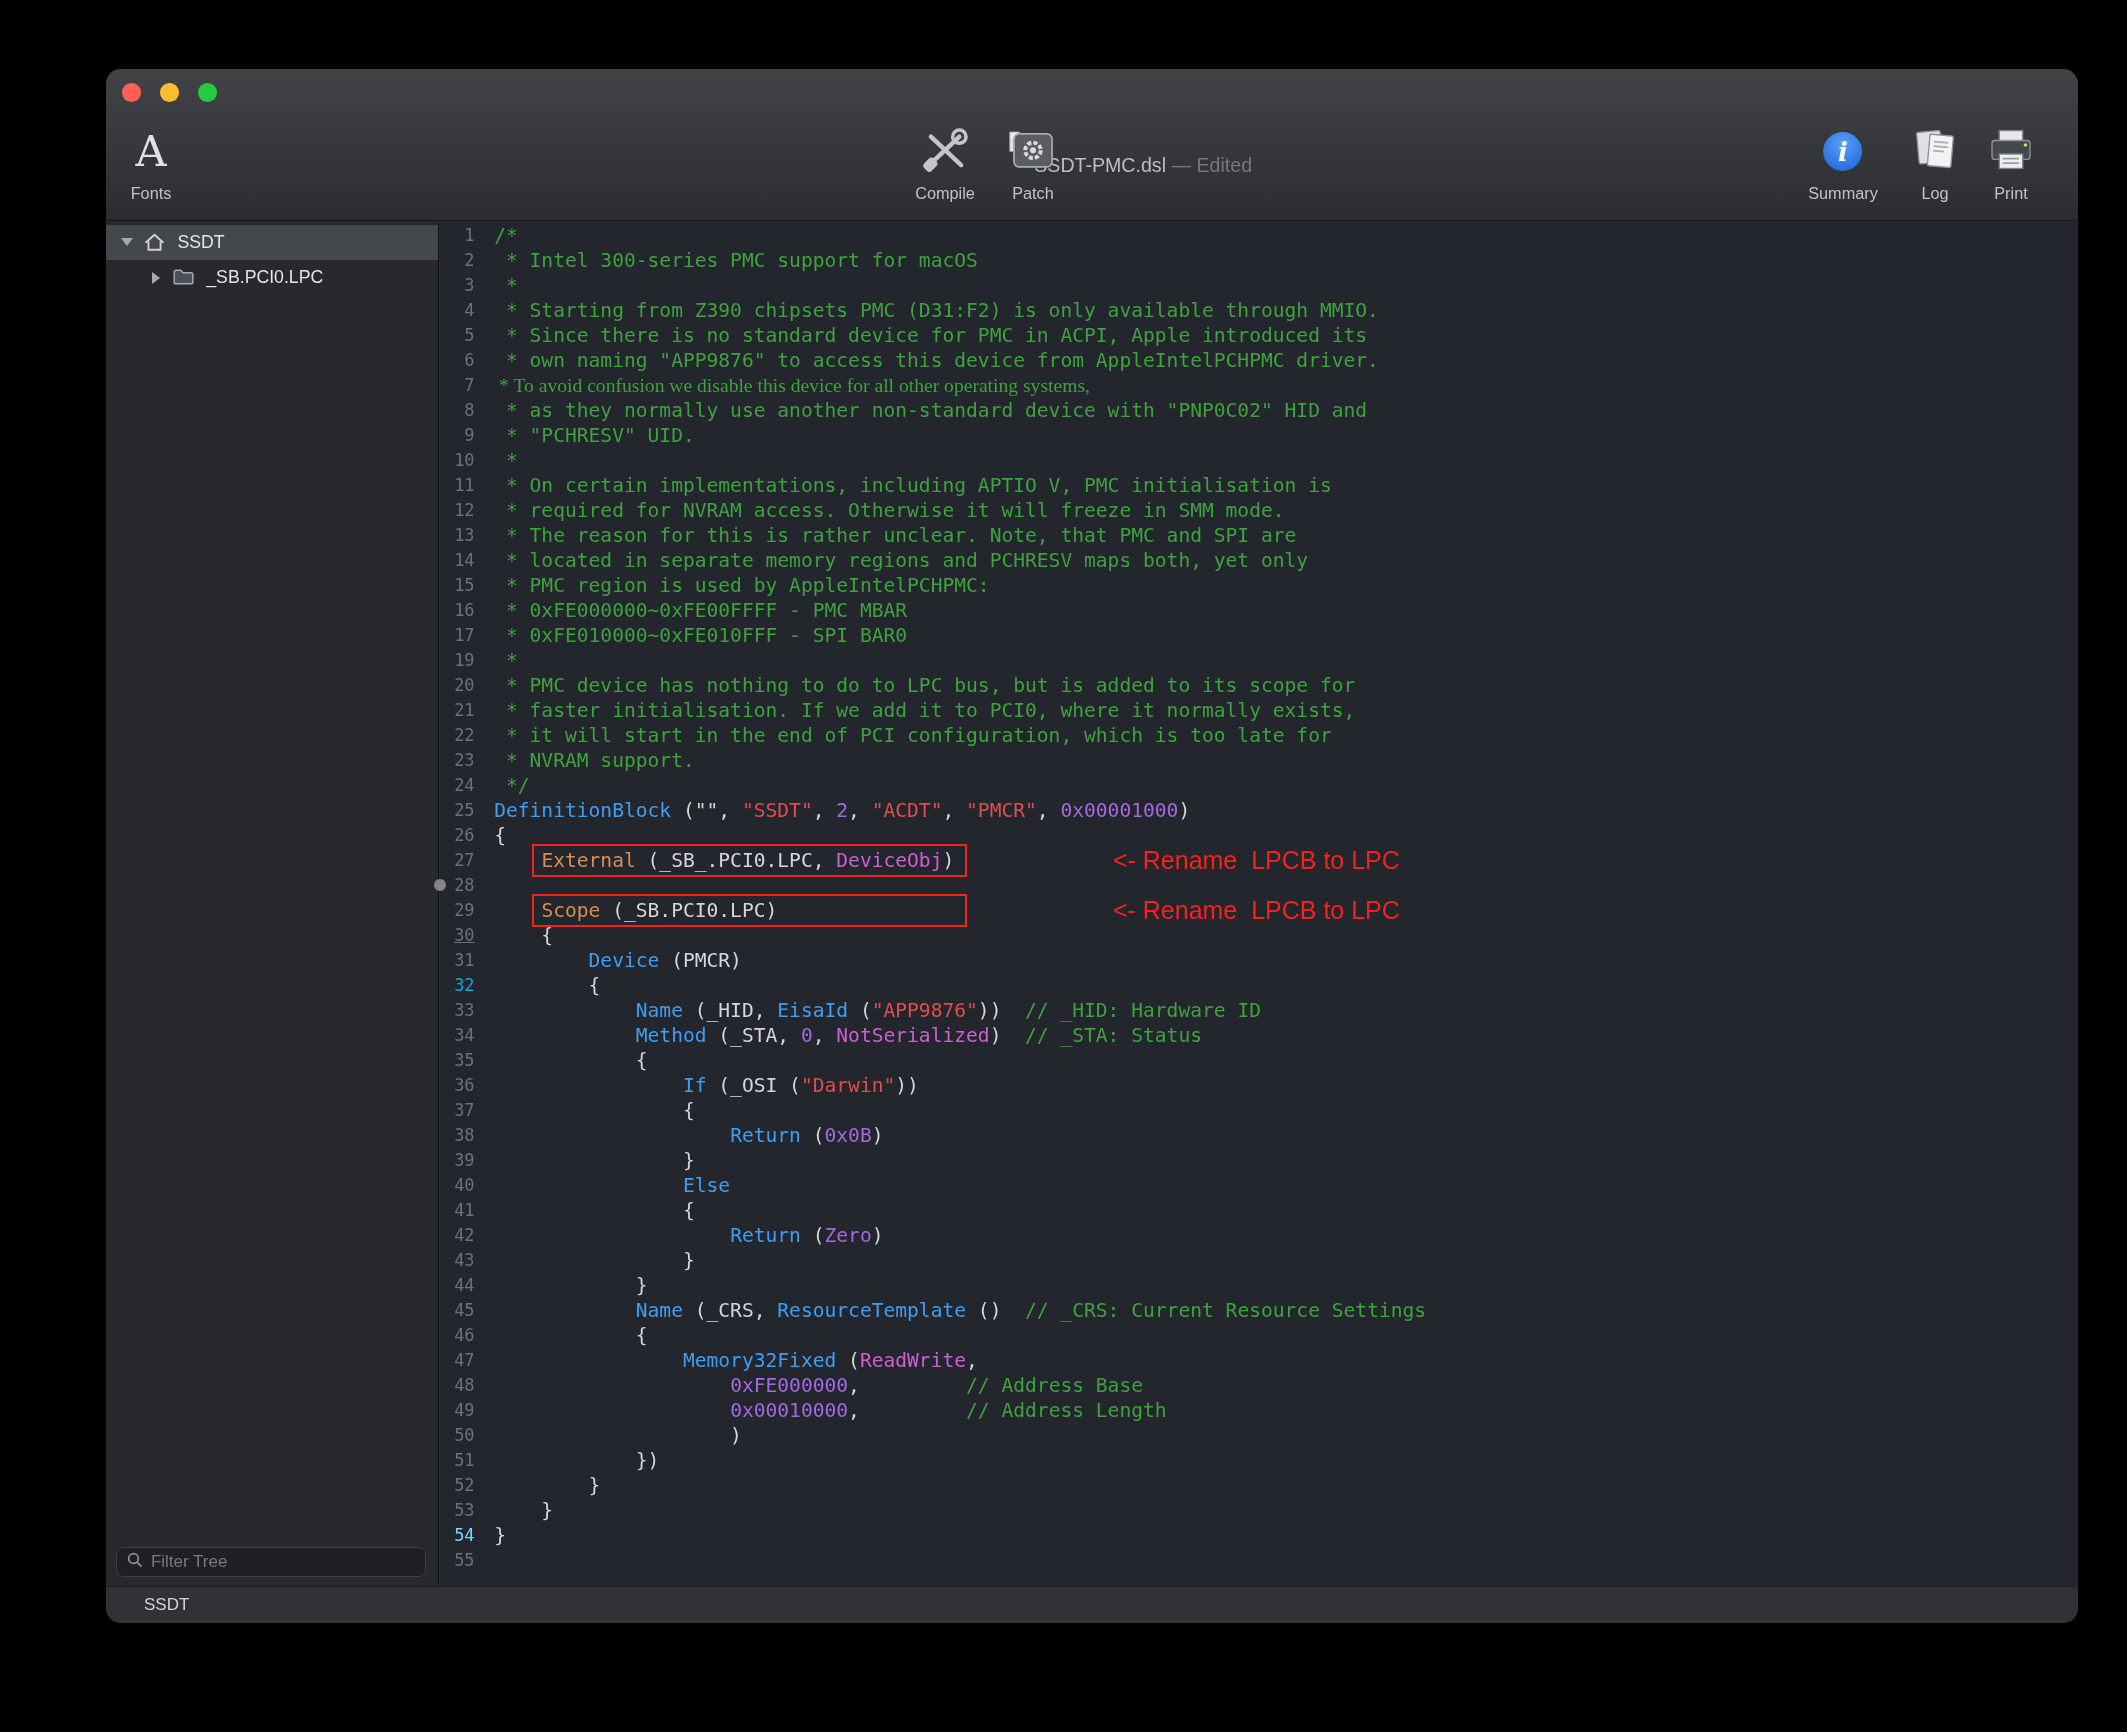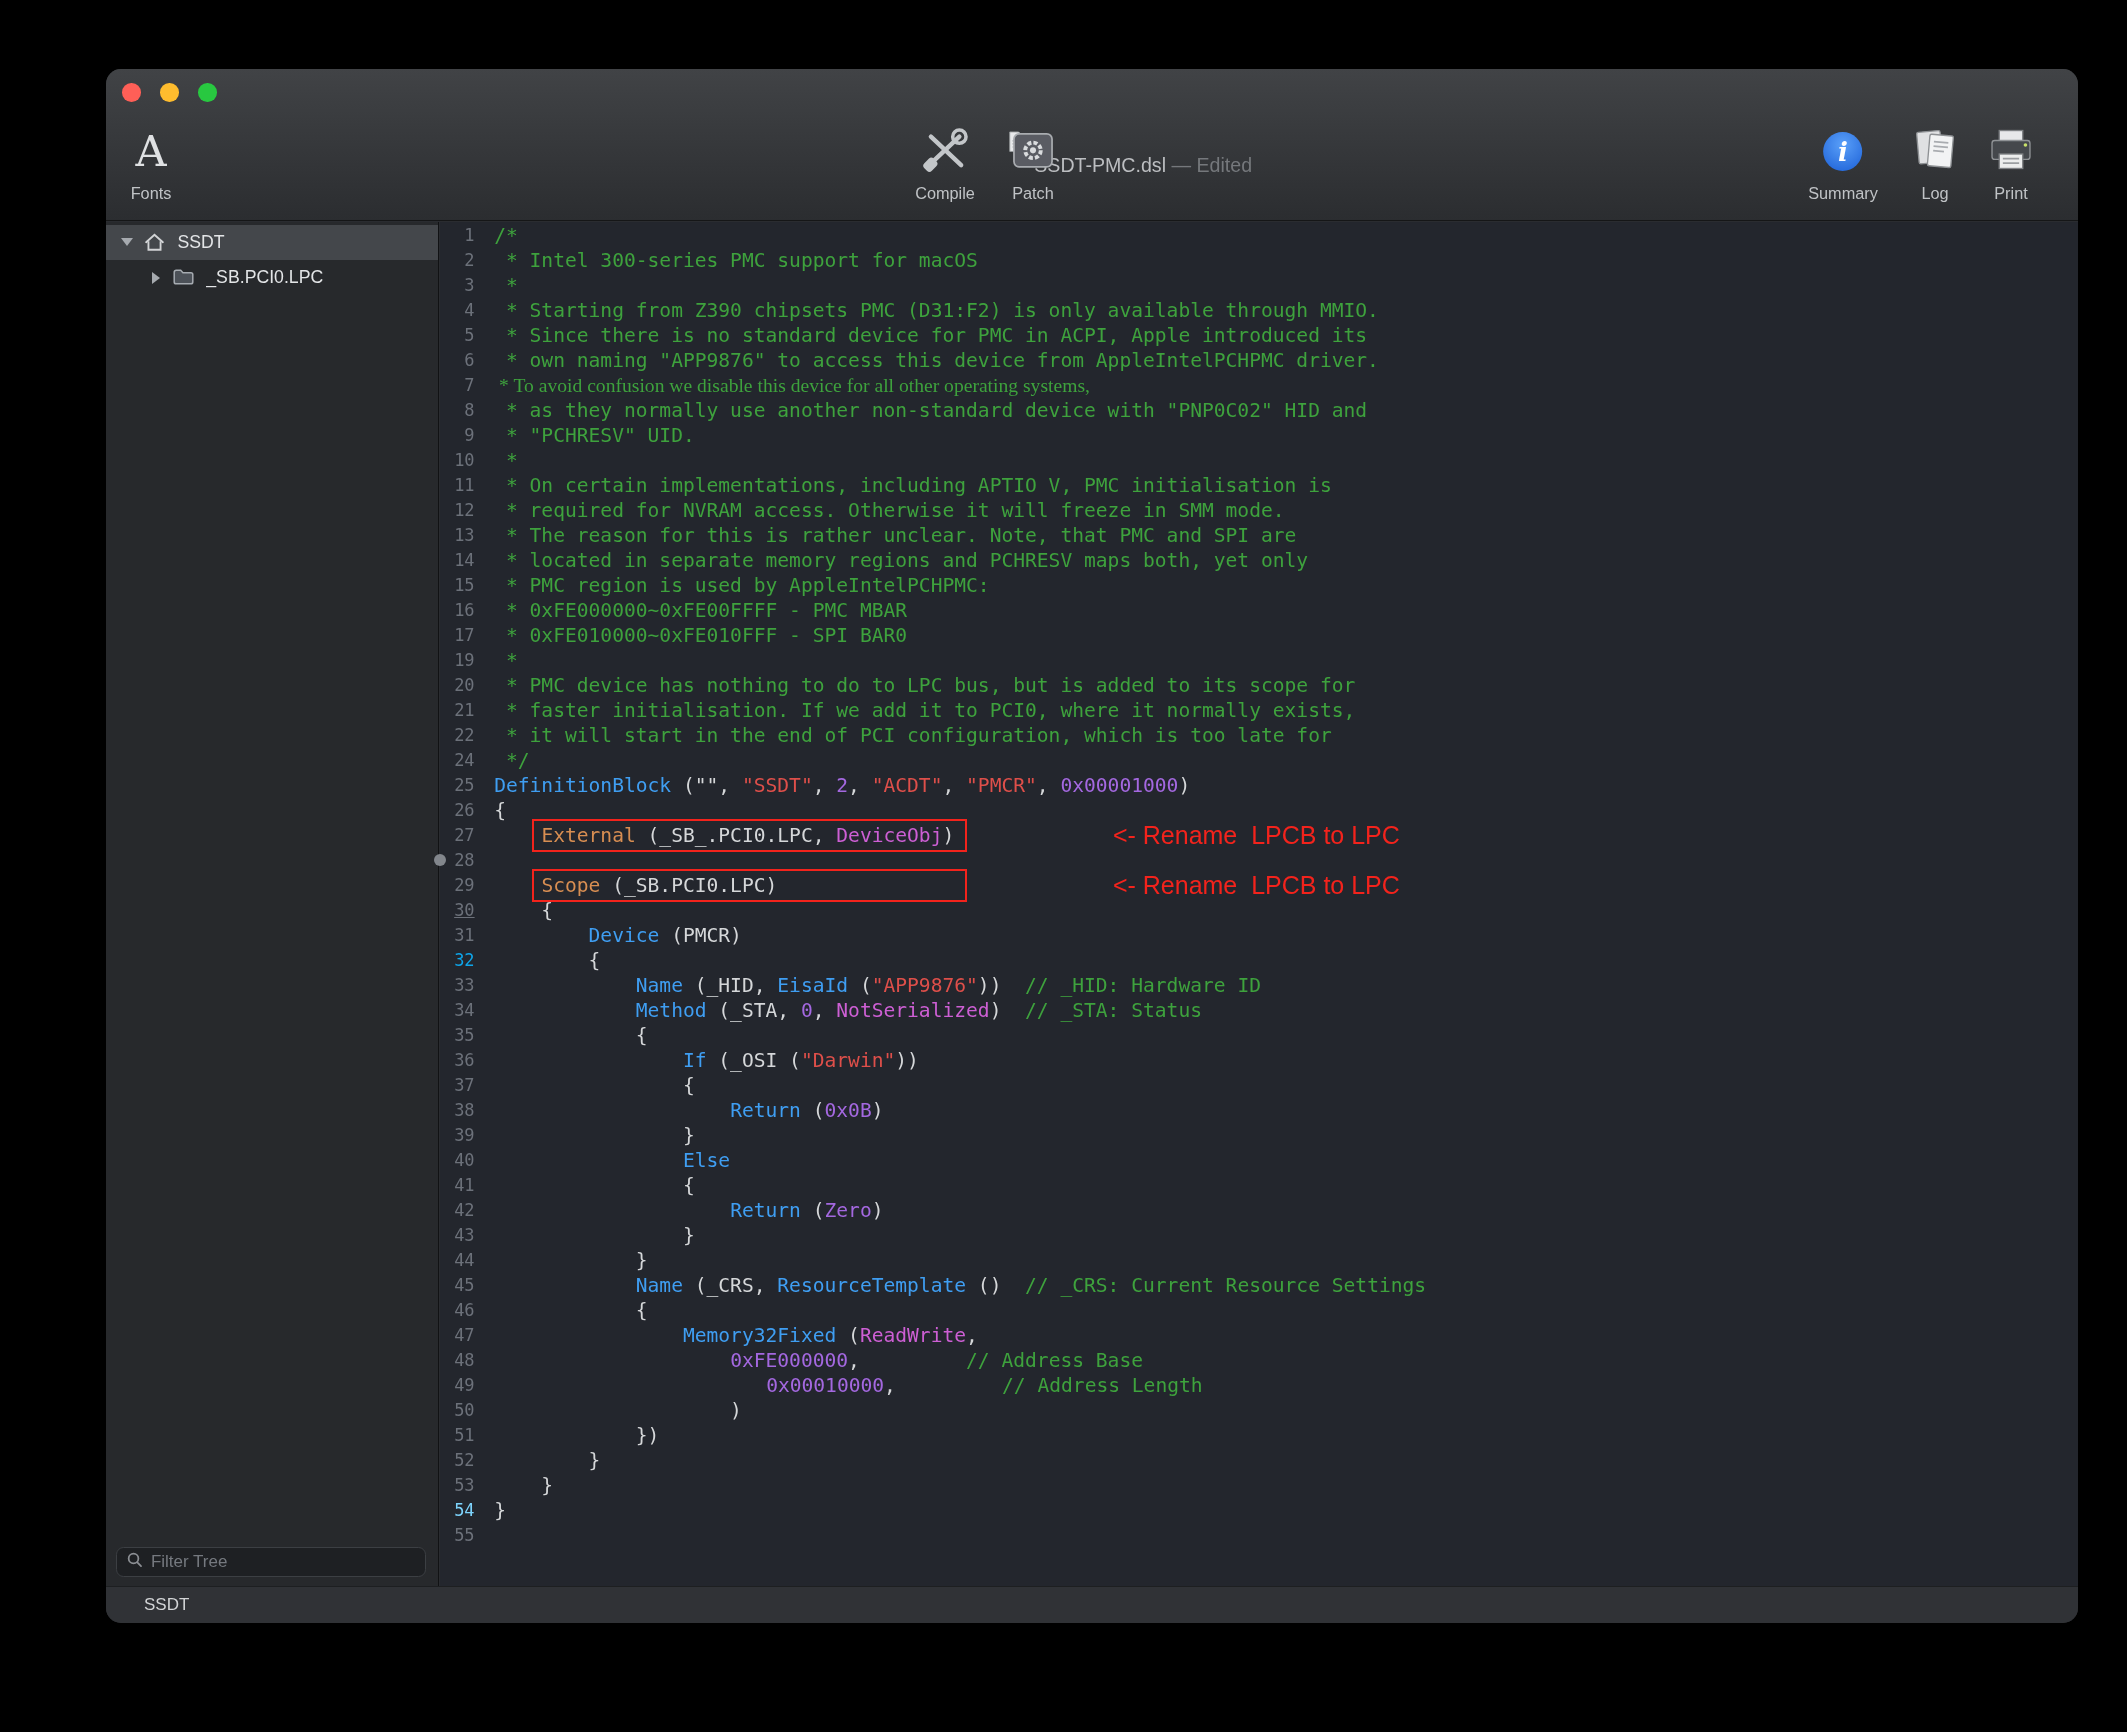--- a/index.html
+++ b/index.html
@@ -231,20 +231,21 @@
         <div class="code-row"><span class="ln" style="color: rgb(108, 113, 122);">12</span><span class="cc"><span style="color: rgb(62, 162, 61);"> * required for NVRAM access. Otherwise it will freeze in SMM mode.</span></span></div>
         <div class="code-row"><span class="ln" style="color: rgb(108, 113, 122);">13</span><span class="cc"><span style="color: rgb(62, 162, 61);"> * The reason for this is rather unclear. Note, that PMC and SPI are</span></span></div>
         <div class="code-row"><span class="ln" style="color: rgb(108, 113, 122);">14</span><span class="cc"><span style="color: rgb(62, 162, 61);"> * located in separate memory regions and PCHRESV maps both, yet only</span></span></div>
         <div class="code-row"><span class="ln" style="color: rgb(108, 113, 122);">15</span><span class="cc"><span style="color: rgb(62, 162, 61);"> * PMC region is used by AppleIntelPCHPMC:</span></span></div>
         <div class="code-row"><span class="ln" style="color: rgb(108, 113, 122);">16</span><span class="cc"><span style="color: rgb(62, 162, 61);"> * 0xFE000000~0xFE00FFFF - PMC MBAR</span></span></div>
         <div class="code-row"><span class="ln" style="color: rgb(108, 113, 122);">17</span><span class="cc"><span style="color: rgb(62, 162, 61);"> * 0xFE010000~0xFE010FFF - SPI BAR0</span></span></div>
         <div class="code-row"><span class="ln" style="color: rgb(108, 113, 122);">19</span><span class="cc"><span style="color: rgb(62, 162, 61);"> *</span></span></div>
         <div class="code-row"><span class="ln" style="color: rgb(108, 113, 122);">20</span><span class="cc"><span style="color: rgb(62, 162, 61);"> * PMC device has nothing to do to LPC bus, but is added to its scope for</span></span></div>
         <div class="code-row"><span class="ln" style="color: rgb(108, 113, 122);">21</span><span class="cc"><span style="color: rgb(62, 162, 61);"> * faster initialisation. If we add it to PCI0, where it normally exists,</span></span></div>
         <div class="code-row"><span class="ln" style="color: rgb(108, 113, 122);">22</span><span class="cc"><span style="color: rgb(62, 162, 61);"> * it will start in the end of PCI configuration, which is too late for</span></span></div>
+        <div class="code-row"><span class="ln" style="color: rgb(108, 113, 122);">23</span><span class="cc"><span style="color: rgb(62, 162, 61);"> * NVRAM support.</span></span></div>
         <div class="code-row"><span class="ln" style="color: rgb(108, 113, 122);">24</span><span class="cc"><span style="color: rgb(62, 162, 61);"> */</span></span></div>
         <div class="code-row"><span class="ln" style="color: rgb(108, 113, 122);">25</span><span class="cc"><span style="color: rgb(63, 158, 242);">DefinitionBlock</span><span style="color: rgb(213, 215, 217);"> ("", </span><span style="color: rgb(222, 79, 74);">"SSDT"</span><span style="color: rgb(213, 215, 217);">, </span><span style="color: rgb(164, 104, 224);">2</span><span style="color: rgb(213, 215, 217);">, </span><span style="color: rgb(222, 79, 74);">"ACDT"</span><span style="color: rgb(213, 215, 217);">, </span><span style="color: rgb(222, 79, 74);">"PMCR"</span><span style="color: rgb(213, 215, 217);">, </span><span style="color: rgb(164, 104, 224);">0x00001000</span><span style="color: rgb(213, 215, 217);">)</span></span></div>
         <div class="code-row"><span class="ln" style="color: rgb(108, 113, 122);">26</span><span class="cc"><span style="color: rgb(213, 215, 217);">{</span></span></div>
         <div class="code-row"><span class="ln" style="color: rgb(108, 113, 122);">27</span><span class="cc"><span style="color: rgb(213, 215, 217);">    </span><span style="color: rgb(216, 142, 82);">External</span><span style="color: rgb(213, 215, 217);"> (_SB_.PCI0.LPC, </span><span style="color: rgb(205, 95, 212);">DeviceObj</span><span style="color: rgb(213, 215, 217);">)</span><span class="hl-box" style="border-color: rgb(243, 35, 28); left: calc(3.2ch + 11.2px); width: 36.9ch;"></span><span class="annot" style="color: rgb(243, 35, 28); left: calc(44.5ch + 11.2px);">&lt;- Rename  LPCB to LPC</span></span></div>
         <div class="code-row"><span class="ln" style="color: rgb(108, 113, 122);">28</span><span class="gutter-dot"></span><span class="cc"></span></div>
         <div class="code-row"><span class="ln" style="color: rgb(108, 113, 122);">29</span><span class="cc"><span style="color: rgb(213, 215, 217);">    </span><span style="color: rgb(216, 142, 82);">Scope</span><span style="color: rgb(213, 215, 217);"> (_SB.PCI0.LPC)</span><span class="hl-box" style="border-color: rgb(243, 35, 28); left: calc(3.2ch + 11.2px); width: 36.9ch;"></span><span class="annot" style="color: rgb(243, 35, 28); left: calc(44.5ch + 11.2px);">&lt;- Rename  LPCB to LPC</span></span></div>
         <div class="code-row"><span class="ln" style="color: rgb(108, 113, 122); text-decoration: underline;">30</span><span class="cc"><span style="color: rgb(213, 215, 217);">    {</span></span></div>
         <div class="code-row"><span class="ln" style="color: rgb(108, 113, 122);">31</span><span class="cc"><span style="color: rgb(213, 215, 217);">        </span><span style="color: rgb(63, 158, 242);">Device</span><span style="color: rgb(213, 215, 217);"> (PMCR)</span></span></div>
         <div class="code-row"><span class="ln" style="color: #0ea5e9;">32</span><span class="cc"><span style="color: rgb(213, 215, 217);">        {</span></span></div>
         <div class="code-row"><span class="ln" style="color: rgb(108, 113, 122);">33</span><span class="cc"><span style="color: rgb(213, 215, 217);">            </span><span style="color: rgb(63, 158, 242);">Name</span><span style="color: rgb(213, 215, 217);"> (_HID, </span><span style="color: rgb(63, 158, 242);">EisaId</span><span style="color: rgb(213, 215, 217);"> (</span><span style="color: rgb(222, 79, 74);">"APP9876"</span><span style="color: rgb(213, 215, 217);">))  </span><span style="color: rgb(62, 162, 61);">// _HID: Hardware ID</span></span></div>
@@ -256,21 +257,21 @@
         <div class="code-row"><span class="ln" style="color: rgb(108, 113, 122);">39</span><span class="cc"><span style="color: rgb(213, 215, 217);">                }</span></span></div>
         <div class="code-row"><span class="ln" style="color: rgb(108, 113, 122);">40</span><span class="cc"><span style="color: rgb(213, 215, 217);">                </span><span style="color: rgb(63, 158, 242);">Else</span></span></div>
         <div class="code-row"><span class="ln" style="color: rgb(108, 113, 122);">41</span><span class="cc"><span style="color: rgb(213, 215, 217);">                {</span></span></div>
         <div class="code-row"><span class="ln" style="color: rgb(108, 113, 122);">42</span><span class="cc"><span style="color: rgb(213, 215, 217);">                    </span><span style="color: rgb(63, 158, 242);">Return</span><span style="color: rgb(213, 215, 217);"> (</span><span style="color: rgb(164, 104, 224);">Zero</span><span style="color: rgb(213, 215, 217);">)</span></span></div>
         <div class="code-row"><span class="ln" style="color: rgb(108, 113, 122);">43</span><span class="cc"><span style="color: rgb(213, 215, 217);">                }</span></span></div>
         <div class="code-row"><span class="ln" style="color: rgb(108, 113, 122);">44</span><span class="cc"><span style="color: rgb(213, 215, 217);">            }</span></span></div>
         <div class="code-row"><span class="ln" style="color: rgb(108, 113, 122);">45</span><span class="cc"><span style="color: rgb(213, 215, 217);">            </span><span style="color: rgb(63, 158, 242);">Name</span><span style="color: rgb(213, 215, 217);"> (_CRS, </span><span style="color: rgb(63, 158, 242);">ResourceTemplate</span><span style="color: rgb(213, 215, 217);"> ()  </span><span style="color: rgb(62, 162, 61);">// _CRS: Current Resource Settings</span></span></div>
         <div class="code-row"><span class="ln" style="color: rgb(108, 113, 122);">46</span><span class="cc"><span style="color: rgb(213, 215, 217);">            {</span></span></div>
         <div class="code-row"><span class="ln" style="color: rgb(108, 113, 122);">47</span><span class="cc"><span style="color: rgb(213, 215, 217);">                </span><span style="color: rgb(63, 158, 242);">Memory32Fixed</span><span style="color: rgb(213, 215, 217);"> (</span><span style="color: rgb(205, 95, 212);">ReadWrite</span><span style="color: rgb(213, 215, 217);">,</span></span></div>
         <div class="code-row"><span class="ln" style="color: rgb(108, 113, 122);">48</span><span class="cc"><span style="color: rgb(213, 215, 217);">                    </span><span style="color: rgb(164, 104, 224);">0xFE000000</span><span style="color: rgb(213, 215, 217);">,         </span><span style="color: rgb(62, 162, 61);">// Address Base</span></span></div>
-        <div class="code-row"><span class="ln" style="color: rgb(108, 113, 122);">49</span><span class="cc"><span style="color: rgb(213, 215, 217);">                    </span><span style="color: rgb(164, 104, 224); margin-left: 36px;">0x00010000</span><span style="color: rgb(213, 215, 217);">,         </span><span style="color: rgb(62, 162, 61);">// Address Length</span></span></div>
+        <div class="code-row"><span class="ln" style="color: rgb(108, 113, 122);">49</span><span class="cc"><span style="color: rgb(213, 215, 217);">                    </span><span style="color: rgb(164, 104, 224);">0x00010000</span><span style="color: rgb(213, 215, 217);">,         </span><span style="color: rgb(62, 162, 61);">// Address Length</span></span></div>
         <div class="code-row"><span class="ln" style="color: rgb(108, 113, 122);">50</span><span class="cc"><span style="color: rgb(213, 215, 217);">                    )</span></span></div>
         <div class="code-row"><span class="ln" style="color: rgb(108, 113, 122);">51</span><span class="cc"><span style="color: rgb(213, 215, 217);">            })</span></span></div>
         <div class="code-row"><span class="ln" style="color: rgb(108, 113, 122);">52</span><span class="cc"><span style="color: rgb(213, 215, 217);">        }</span></span></div>
         <div class="code-row"><span class="ln" style="color: rgb(108, 113, 122);">53</span><span class="cc"><span style="color: rgb(213, 215, 217);">    }</span></span></div>
         <div class="code-row"><span class="ln" style="color: #7dd3fc;">54</span><span class="cc"><span style="color: rgb(213, 215, 217);">}</span></span></div>
         <div class="code-row"><span class="ln" style="color: rgb(108, 113, 122);">55</span><span class="cc"></span></div>
       </div>
   </div>
 
   <div class="statusbar">

